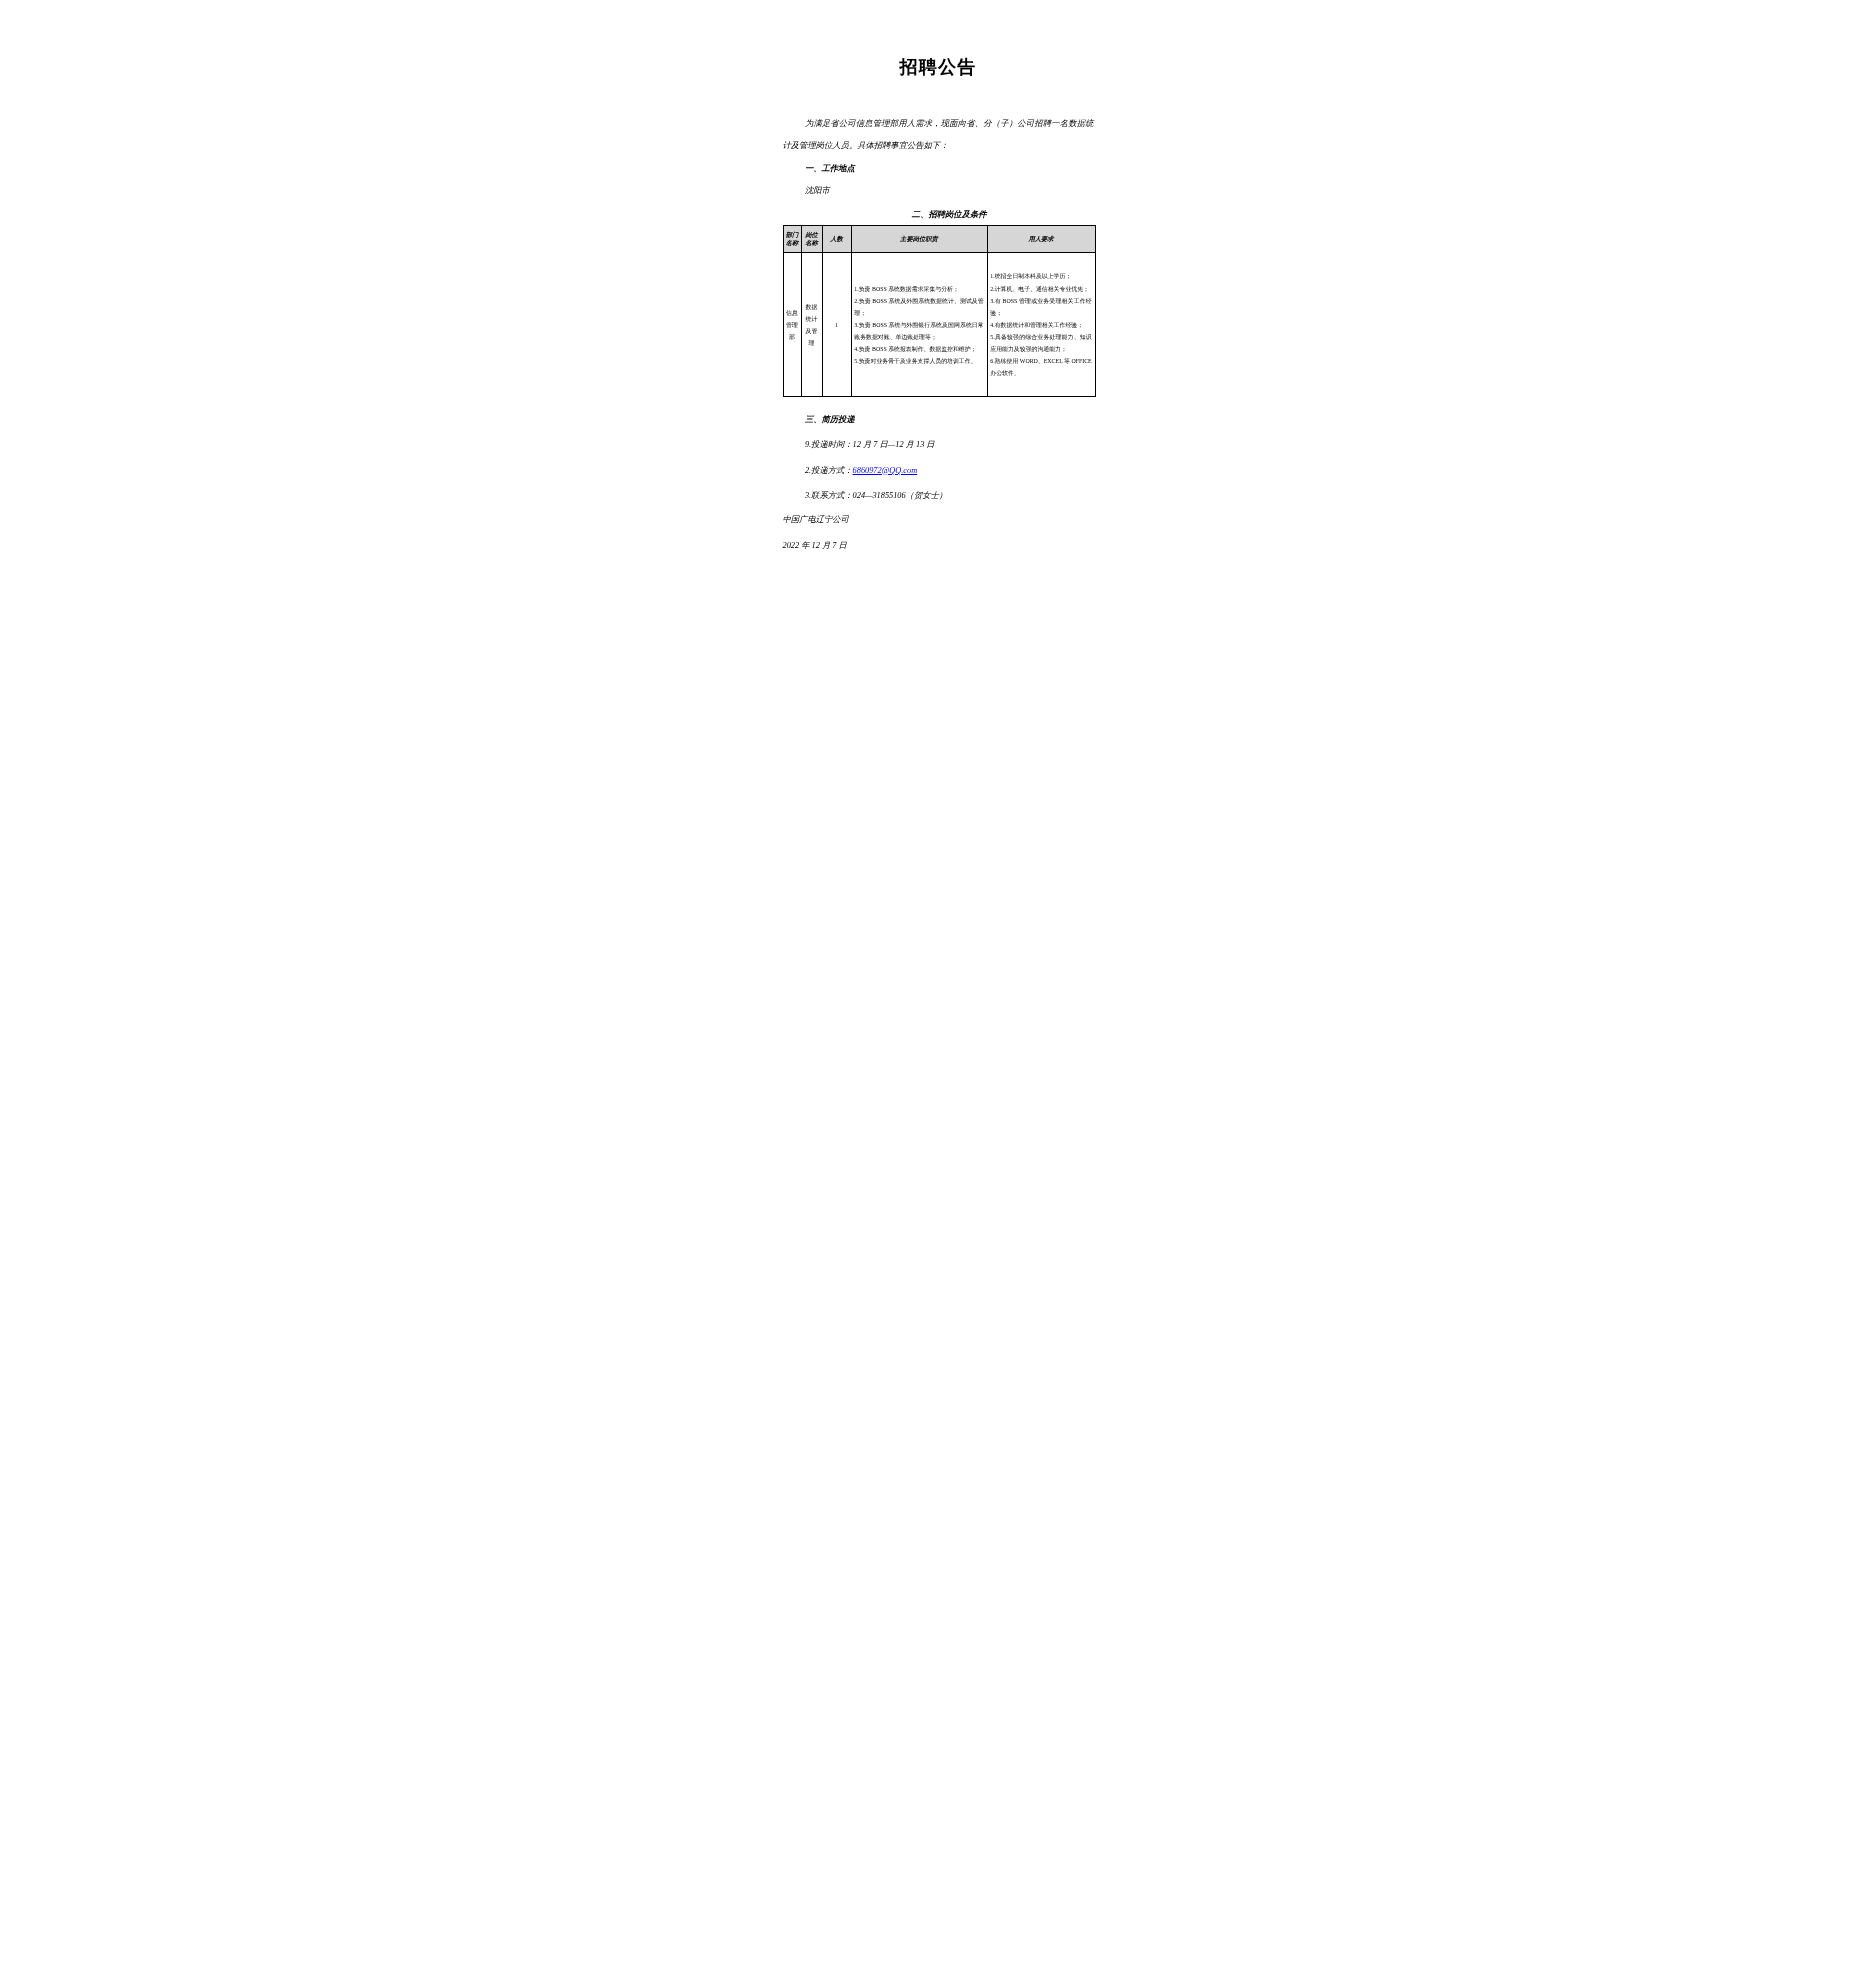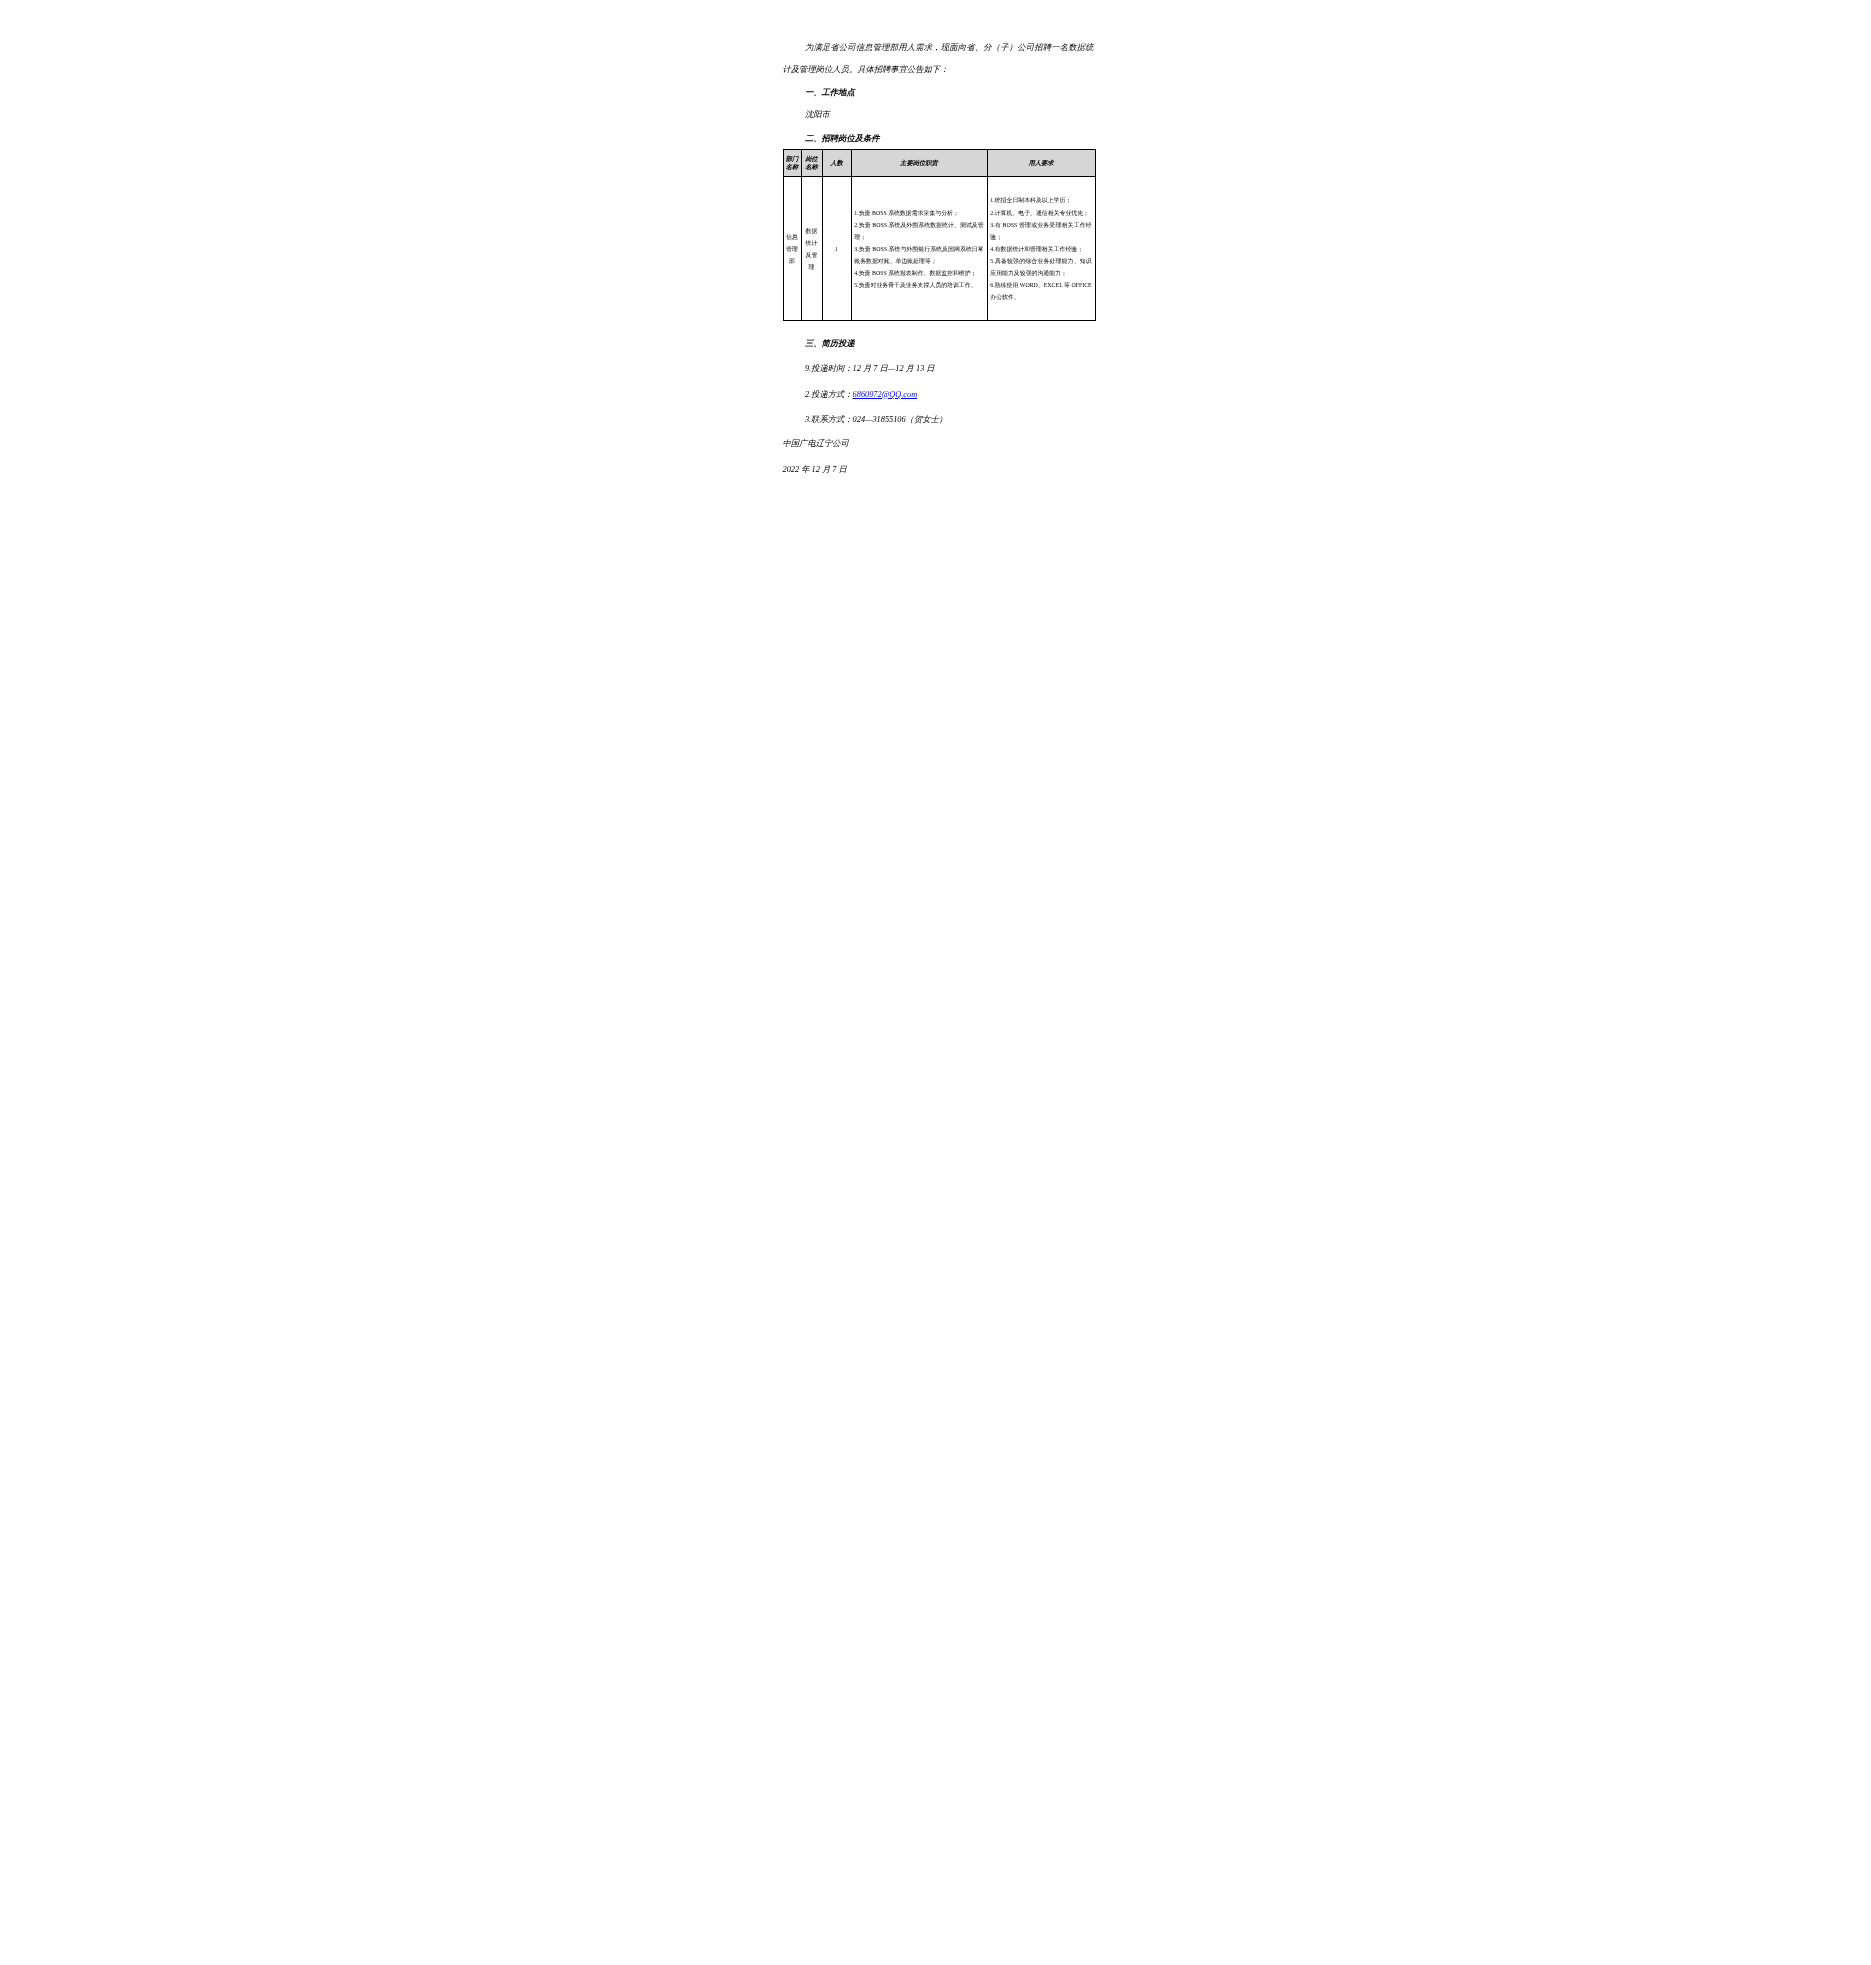--- a/index.html
+++ b/index.html
@@ -35,21 +35,21 @@
   .sec-heading{
     margin:0;
     font-size:8.3px;
     font-weight:700;
     font-style:italic;
     line-height:1;
     padding-left:22.4px;
     font-family:"Liberation Sans","DejaVu Sans",sans-serif;
   }
   .h-one{margin-top:7.9px;}
-  .h-two{margin-top:14.5px;}
+  .h-two{margin-top:14.5px;text-align:center;}
   .h-three{margin-top:17.3px;}
   .plain-line{
     margin:13.4px 0 0 0;
     font-size:8.3px;
     font-style:italic;
     line-height:1.15;
     padding-left:22.4px;
   }
   table.jobs{
     width:100%;
@@ -108,20 +108,21 @@
     text-align:left;
   }
   .sign-company{padding-right:11px;margin-top:13.8px;}
   .sign-date{padding-right:14px;margin-top:15.7px;}
 </style>
 </head>
 <body>
 
 <div class="page">
 
+  <h1 class="doc-title">招聘公告</h1>
 
   <p class="intro">为满足省公司信息管理部用人需求，现面向省、分（子）公司招聘一名数据统计及管理岗位人员。具体招聘事宜公告如下：</p>
 
   <h2 class="sec-heading h-one">一、工作地点</h2>
 
   <p class="plain-line">沈阳市</p>
 
   <h2 class="sec-heading h-two">二、招聘岗位及条件</h2>
 
   <table class="jobs">

